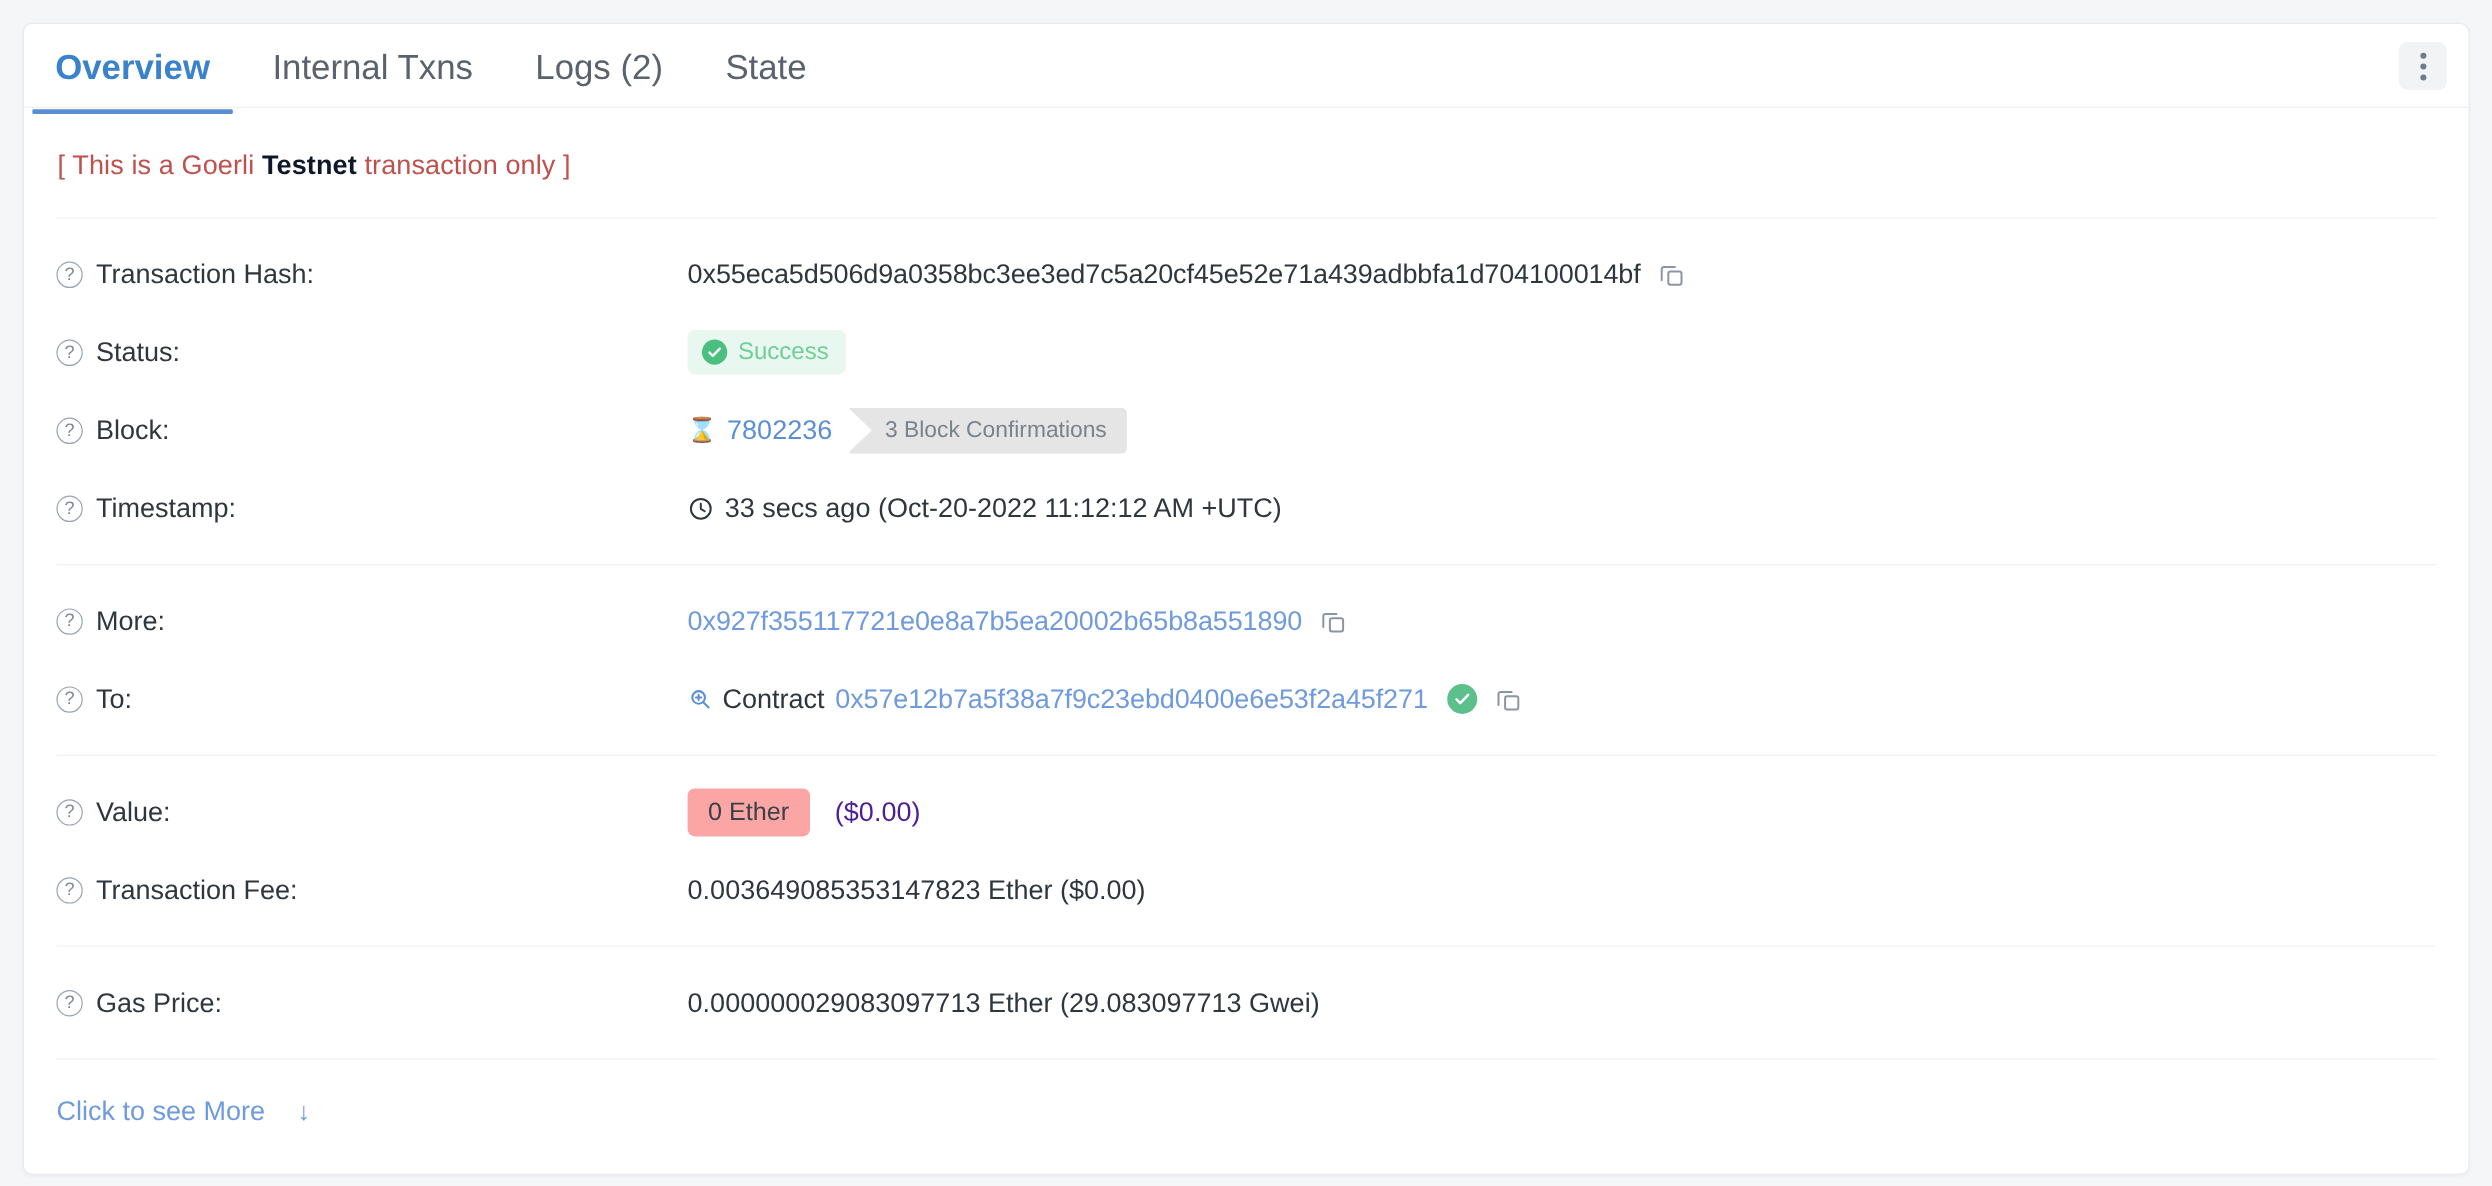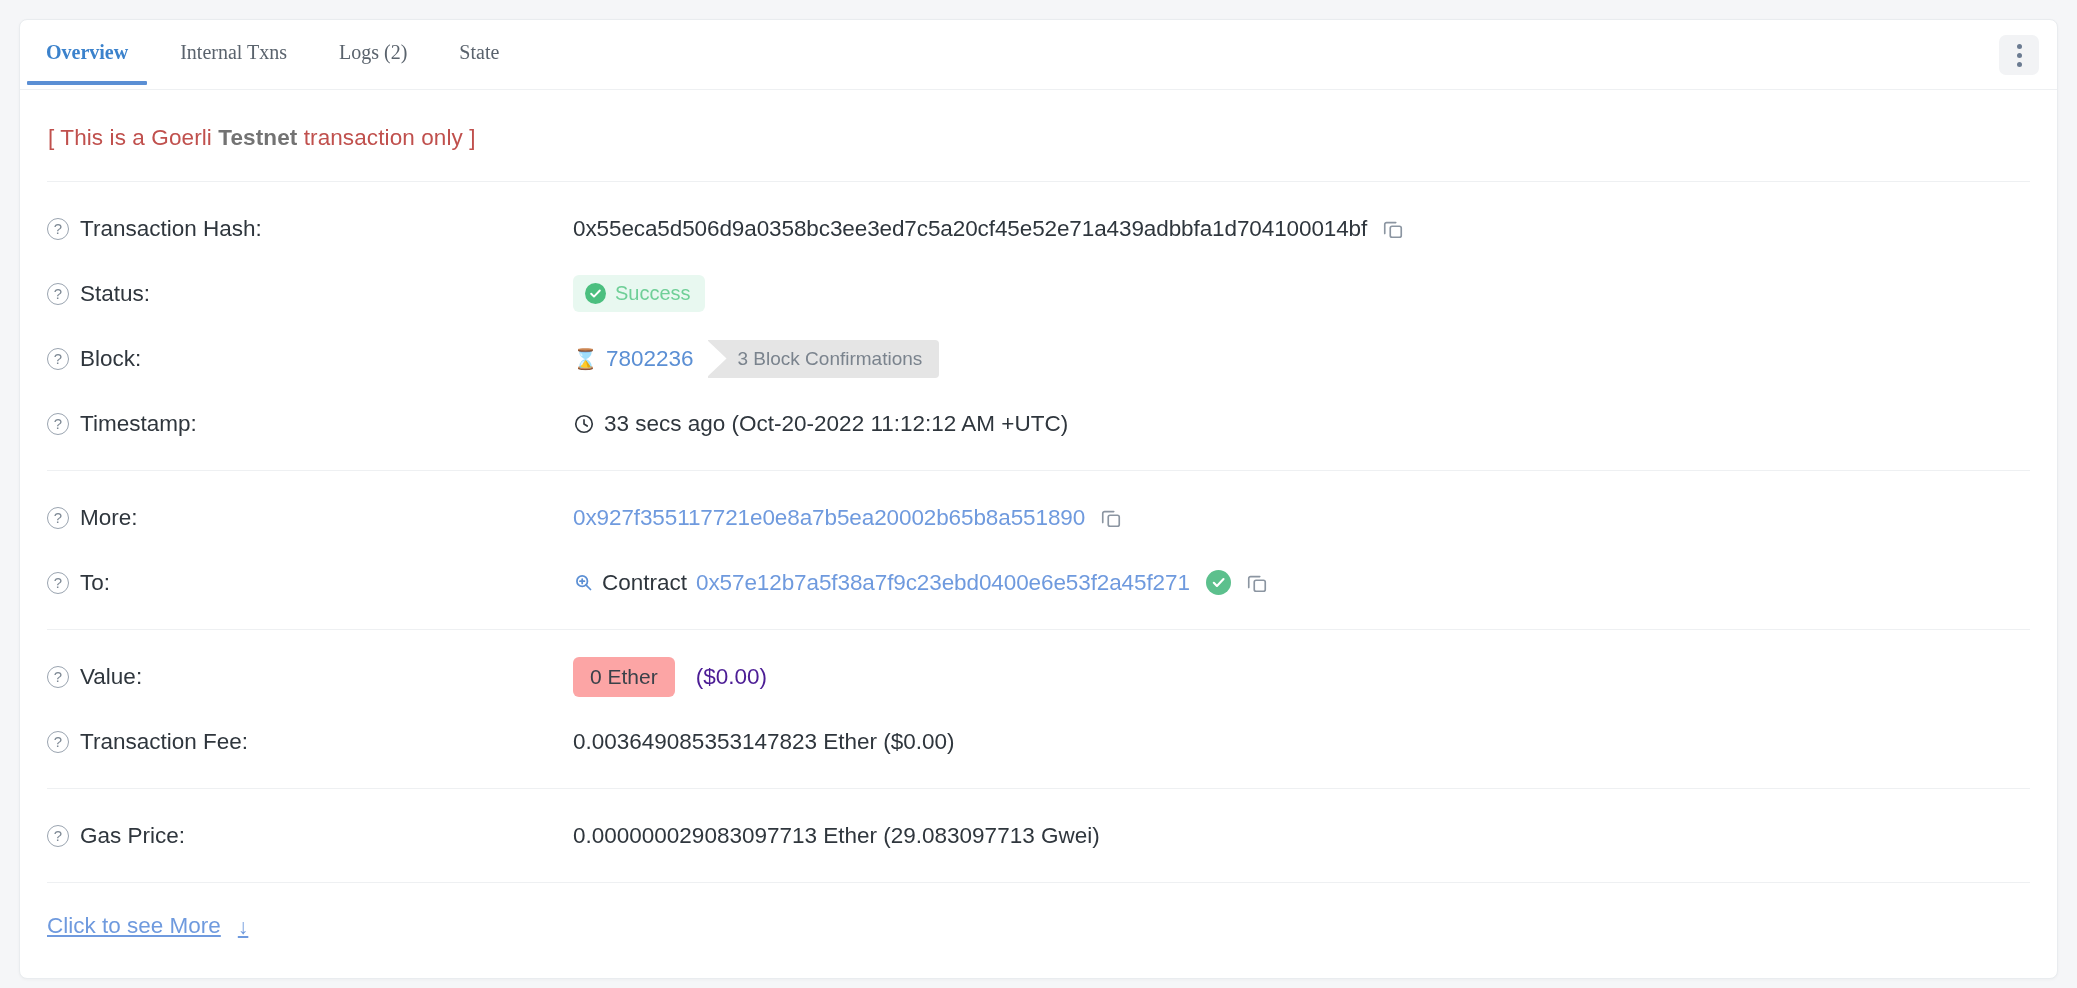--- a/index.html
+++ b/index.html
@@ -30,28 +30,27 @@
   .tabbar {
     display: flex;
     align-items: flex-start;
     border-bottom: 1px solid #eef0f2;
     height: 70px;
     padding: 0 5px 0 0;
     position: relative;
   }
   .tabs { display: flex; align-items: flex-start; }
   .tab {
-    font-size: 20px;
+    font-size: 29px;
     color: #5a636d;
     padding: 21px 26px 20px 26px;
     cursor: pointer;
     position: relative;
     white-space: nowrap;
     font-weight: 400;
-    font-family: Liberation Serif, serif;
   }
   .tab.active {
     color: #3b82cc;
     font-weight: 700;
   }
   .tab.active::after {
     content: "";
     position: absolute;
     left: 7px; right: 7px; bottom: -1px;
     height: 4px;
@@ -76,21 +75,21 @@
     background: #6b7b91;
   }
 
   
   .notice {
     padding: 35px 28px 30px 28px;
     font-size: 22.5px;
     color: #c0504d;
     letter-spacing: 0.1px;
   }
-  .notice b { font-weight: 700; color: #737373; }
+  .notice b { font-weight: 700; color: #0f172a; }
 
   
   .group { padding: 0; }
   .divider {
     height: 1px;
     background: #eef0f2;
     margin: 0 27px;
   }
   .row {
     display: flex;
@@ -225,22 +224,21 @@
     padding: 30px 27px 0 27px;
     display: flex;
     align-items: center;
   }
   .more-link {
     color: #6f9ade;
     font-size: 22.5px;
     cursor: pointer;
     display: inline-flex;
     align-items: center;
-    gap: 17px;
-    text-decoration: underline;
+    gap: 27px;
   }
   .arrow-down { font-size: 21px; line-height: 1; color: #6f9ade; }
   .gap-lg { height: 14px; }
 </style>
 </head>
 <body>
 
 <div id="page">
   <div class="card">
 

